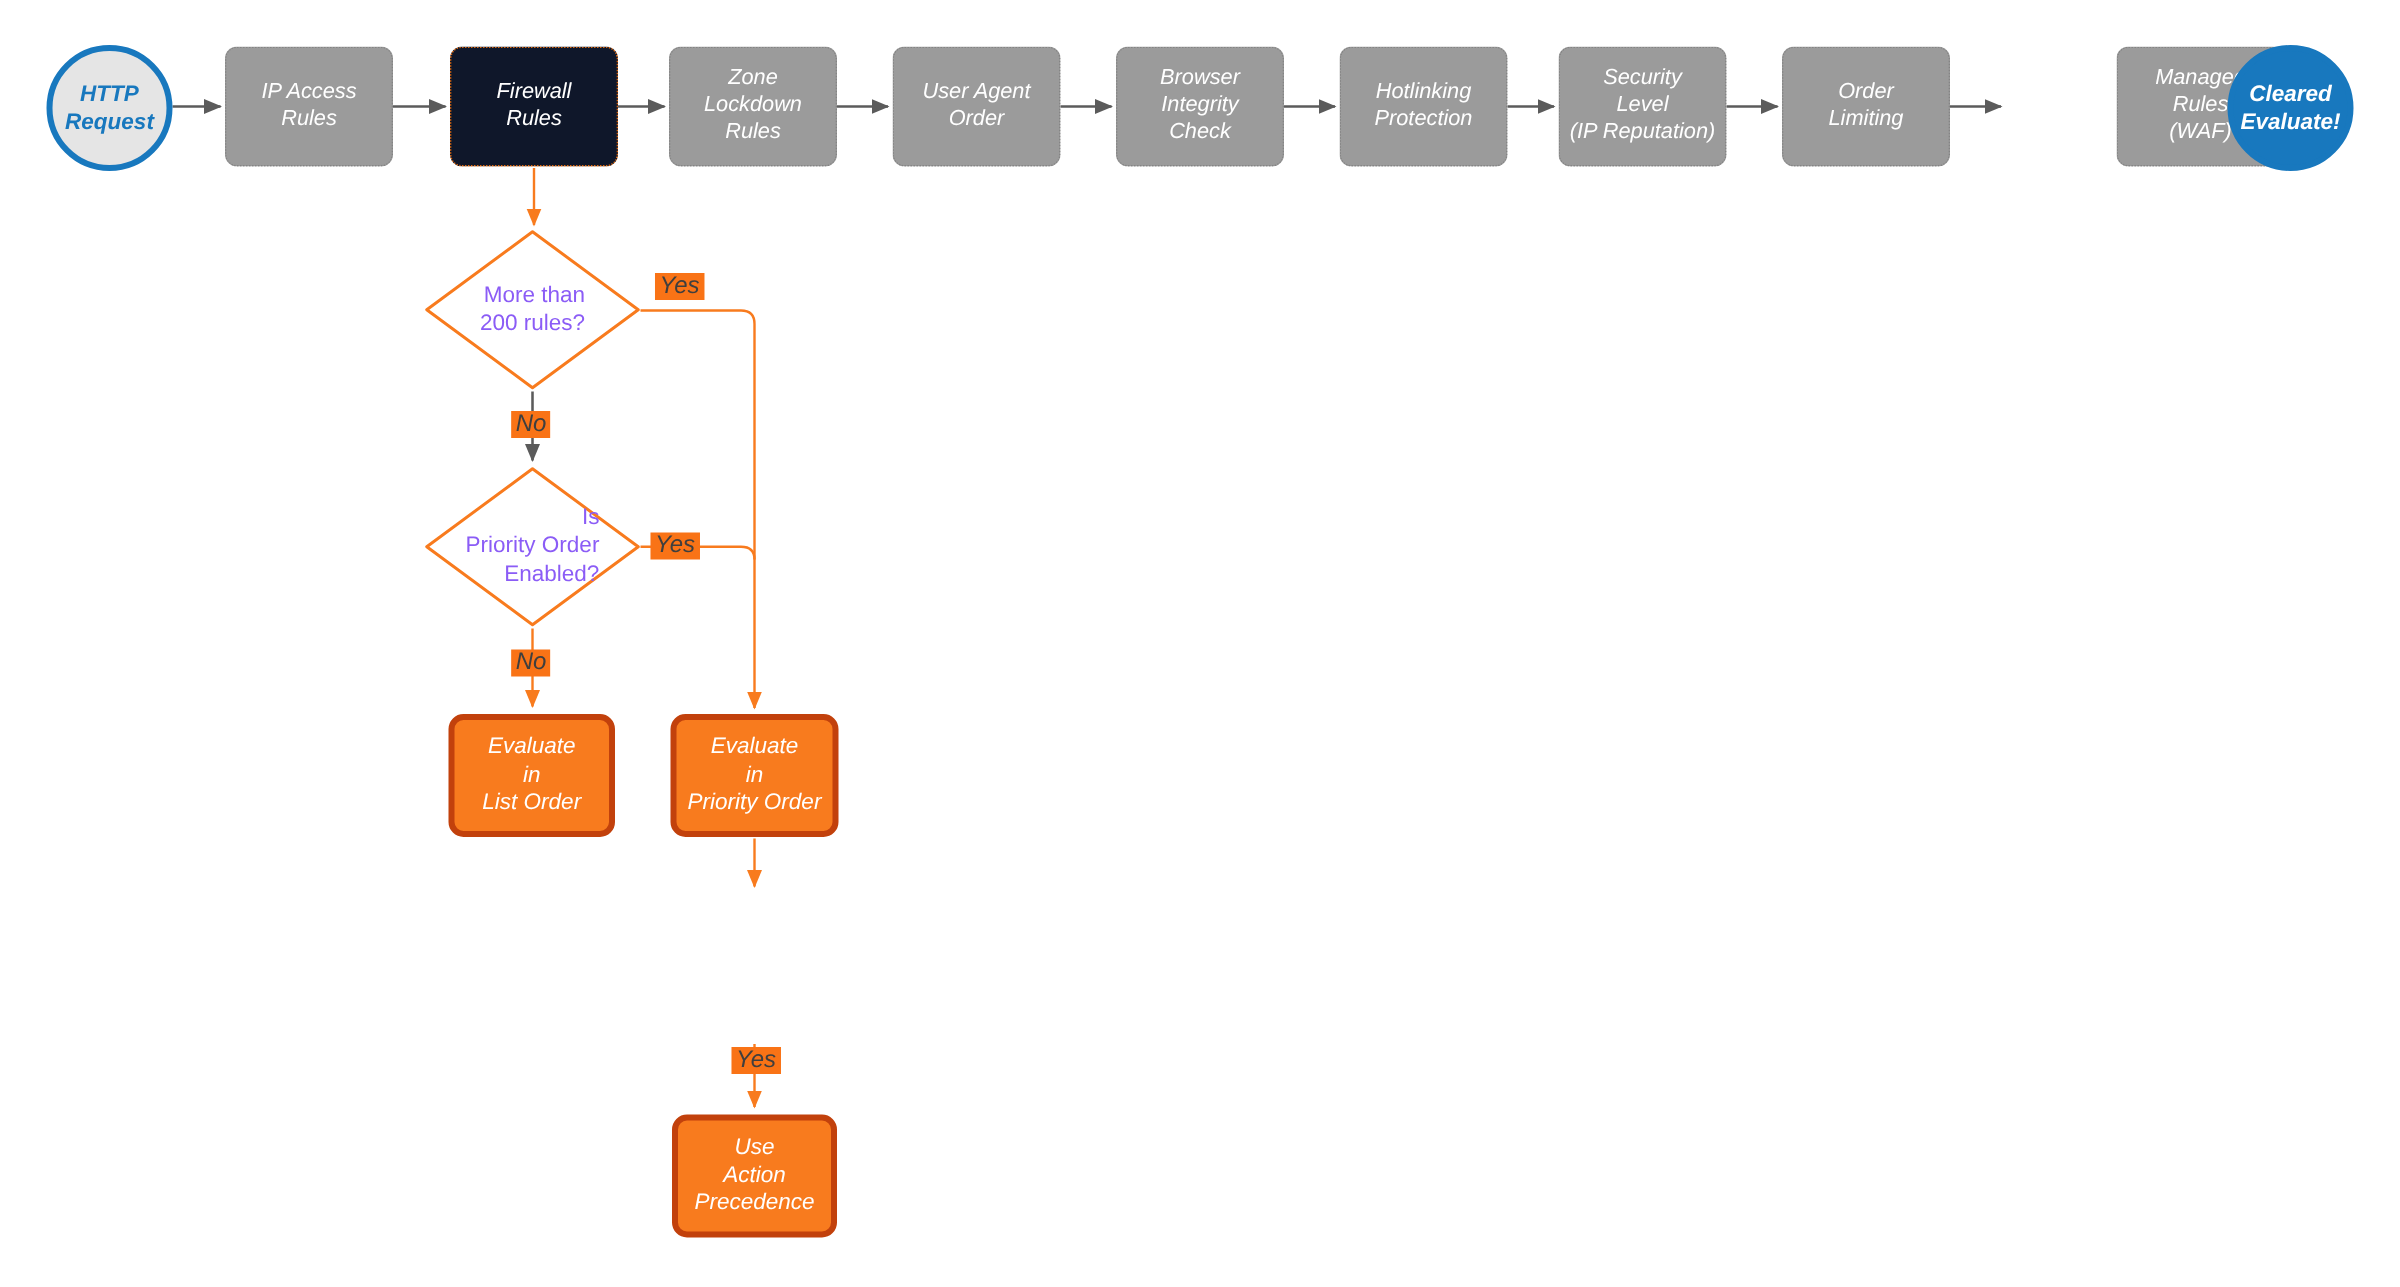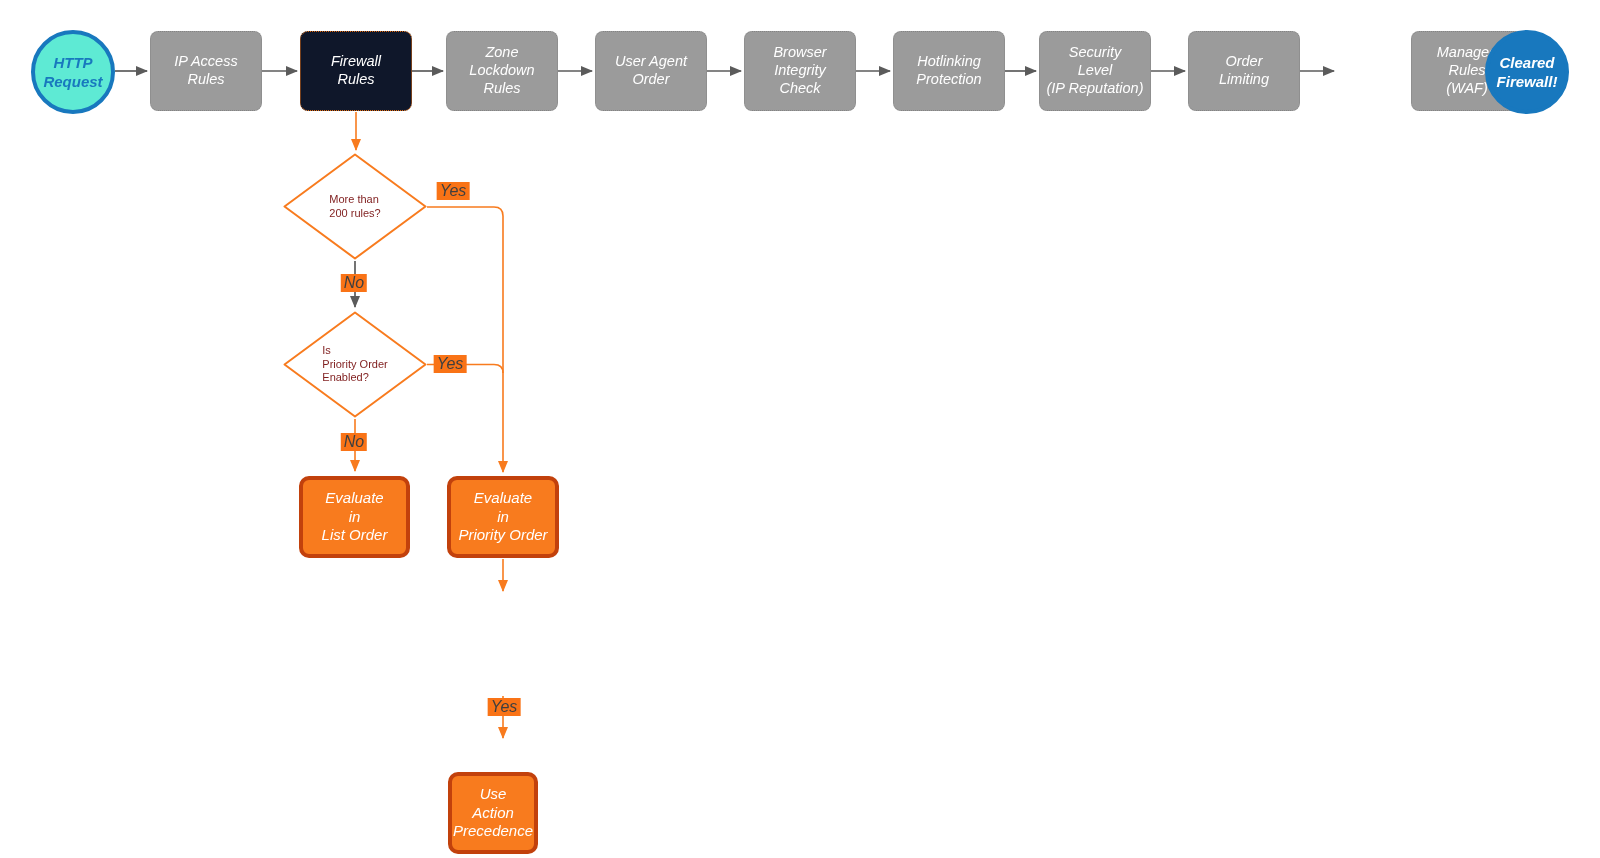--- a/index.html
+++ b/index.html
@@ -57,44 +57,44 @@
     top: 30px;
     width: 84px;
     height: 84px;
     border-radius: 50%;
     font-weight: bold;
     font-style: italic;
     font-size: 15px;
     line-height: 1.28;
   }
   .terminal-start {
-    background: #5eead4;
+    background: #e5e5e5;
     border: 4px solid #1878be;
     color: #1878be;
   }
   .terminal-end {
     background: #1878be;
     border: 4px solid #1878be;
     color: #ffffff;
   }
   .diamond {
     position: absolute;
     z-index: 2;
   }
   .diamond svg { position: absolute; left: 0; top: 0; }
   .diamond-label {
     position: absolute;
     left: 0; top: 0; right: 0; bottom: 0;
     display: flex;
     align-items: center;
     justify-content: center;
-    text-align: left;
+    text-align: right;
     white-space: pre-line;
-    color: #7f1d1d;
-    font-size: 11px;
+    color: #8b5cf6;
+    font-size: 15px;
     line-height: 1.25;
   }
   .branch-label {
     position: absolute;
     z-index: 3;
     transform: translate(-50%, -50%);
     font-style: italic;
     font-size: 16px;
     color: #3f3f3f;
     background: #f97316;
@@ -168,21 +168,21 @@
 Protection</div>
 
   <div class="node step step-gray" style="left:1188px">Order
 Limiting</div>
 
   <div class="node step step-gray" style="left:1411px">Managed
 Rules
 (WAF)</div>
 
   <div class="node terminal terminal-end" style="left:1485px">Cleared
-Firewall!</div>
+Evaluate!</div>
 
   <div class="diamond" style="left:283px;top:153px;width:144px;height:107px">
     <svg width="144" height="107" viewBox="0 0 144 107">
       <polygon points="72,1.5 142.5,53.5 72,105.5 1.5,53.5" fill="#ffffff" stroke-width="2" stroke-linejoin="round" stroke="#f87b1e"></polygon>
     </svg>
     <div class="diamond-label">More than
 200 rules?</div>
   </div>
 
   <div class="diamond" style="left:283px;top:311px;width:144px;height:107px">
@@ -196,21 +196,21 @@
 
 
   <div class="node process" style="left:299px;top:476px;width:111px;height:82px">Evaluate
 in
 List Order</div>
 
   <div class="node process" style="left:447px;top:476px;width:112px;height:82px">Evaluate
 in
 Priority Order</div>
 
-  <div class="node process" style="left:448px;top:772px;width:90px;height:82px">Use
+  <div class="node process" style="left:448px;top:743px;width:110px;height:82px">Use
 Action
 Precedence</div>
 
   <div class="branch-label" style="left:453px;top:191px">Yes</div>
 
   <div class="branch-label" style="left:354px;top:283px">No</div>
 
   <div class="branch-label" style="left:450px;top:364px">Yes</div>
 
   <div class="branch-label" style="left:354px;top:442px">No</div>

